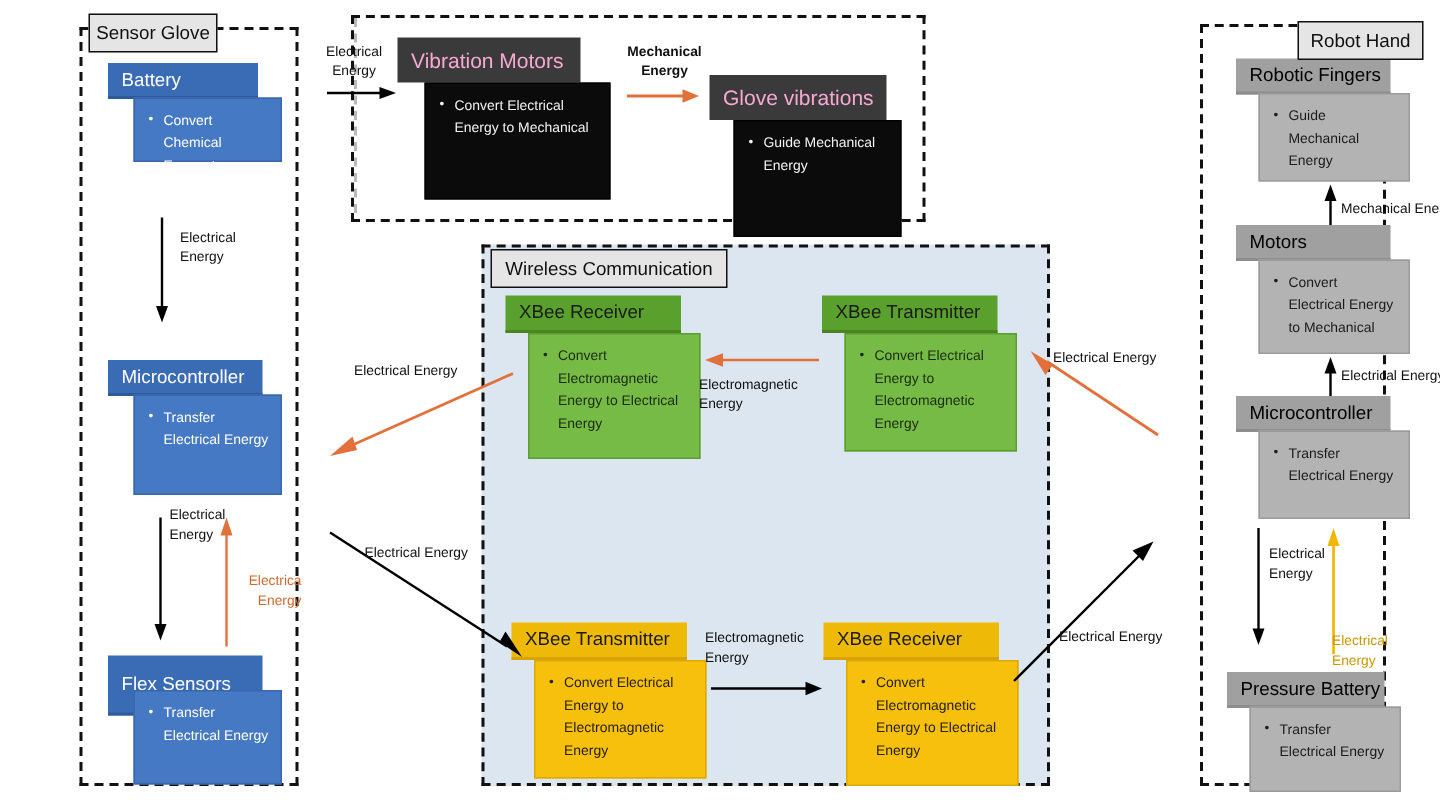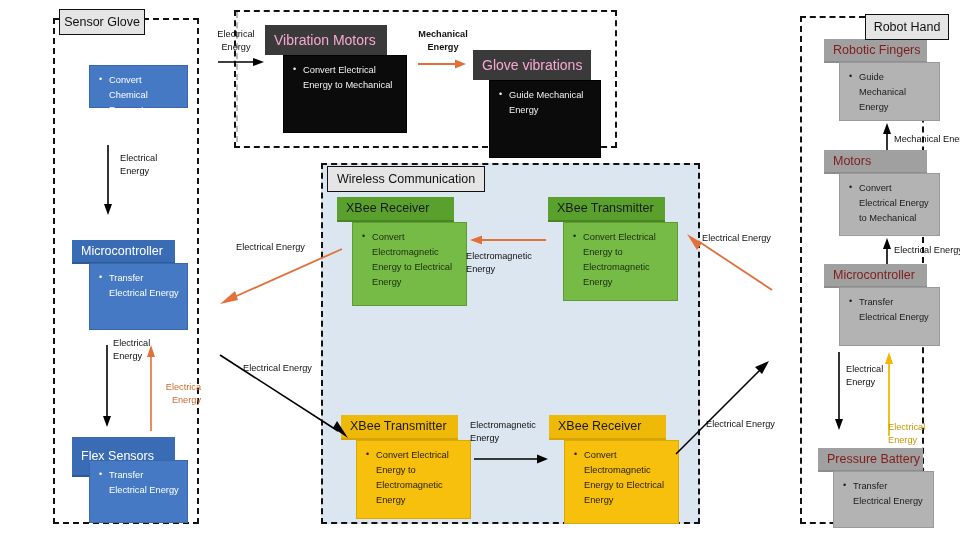--- a/index.html
+++ b/index.html
@@ -36,21 +36,21 @@
   .t-black .hdr{background:#3a3a3a;color:#f9a8d4;}
   .t-black .body{background:#0b0b0b;color:#f2f2f2;border:1px solid #000;}
   
   .t-green .hdr{background:#5aa02c;color:#1b1b1b;border-bottom:2px solid #4a8523;}
   .t-green .body{background:#76b councils;}
   .t-green .body{background:#76bb46;color:#1b2b10;border:1px solid #5d9c33;}
   
   .t-yellow .hdr{background:#efb908;color:#1b1b1b;border-bottom:2px solid #d6a406;}
   .t-yellow .body{background:#f6c00d;color:#2a2205;border:1px solid #d9a906;}
   
-  .t-grey .hdr{background:#a0a0a0;color:#7f1d1d;border-bottom:2px solid #8d8d8d;}
+  .t-grey .hdr{background:#a0a0a0;color:#000000;border-bottom:2px solid #8d8d8d;}
   .t-grey .body{background:#b3b3b3;color:#1b1b1b;border:1px solid #9a9a9a;}
 
   
   .arrow{position:absolute;}
   .arrow svg{display:block;overflow:visible;}
 
   
   .lbl{position:absolute;font-size:9.2px;line-height:1.45;color:#111;white-space:pre-line;}
   .lbl.c{text-align:center;}
 </style>
@@ -58,20 +58,21 @@
 <body>
 
 <div id="canvas">
 
   <div class="panel" style="left:53px;top:18px;width:146px;height:506px;"></div>
   <div class="panel-label" style="left:59px;top:9px;width:86px;height:20px;">
       <span>Sensor Glove</span>
     </div>
 
   <div class="node t-blue" style="left:72px;top:42px;width:116px;height:66px;">
+    <div class="hdr" style="width:100px;height:24px;">Battery</div>
     <div class="body" style="left:17px;top:23px;width:99px;height:43px;">
       <ul>
           <li>Convert Chemical Energy to Electrical Energy</li>
         </ul>
     </div>
   </div>
 
   <div class="arrow" style="left:101px;top:145px;">
     <svg width="14" height="72" viewBox="0 0 14 72">
       <line x1="7" y1="0" x2="7" y2="62" stroke="#000" stroke-width="1.6"></line>

